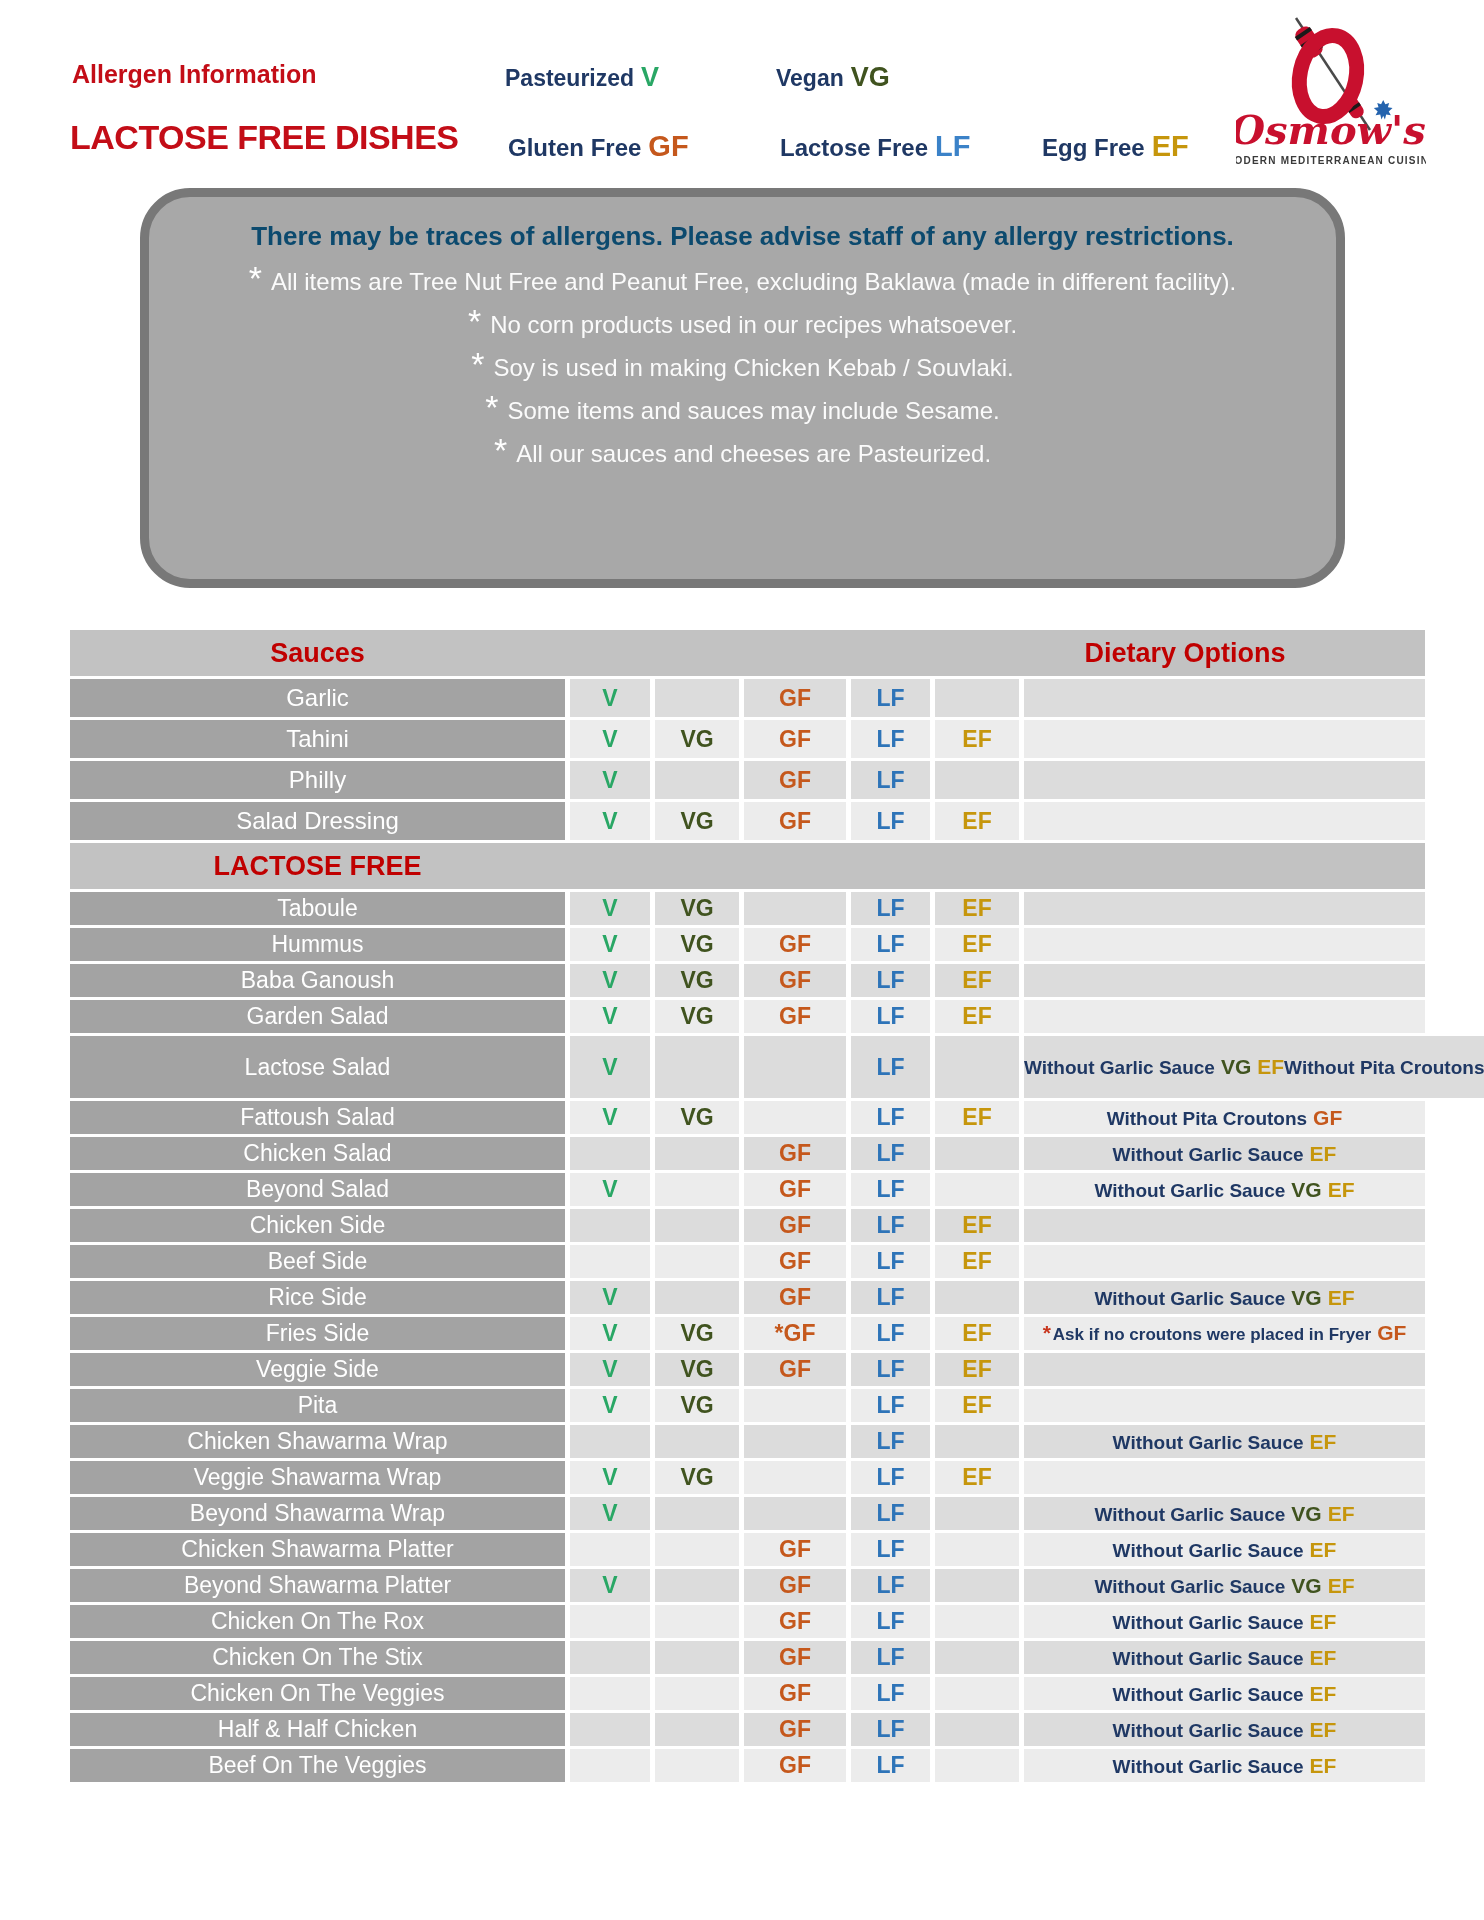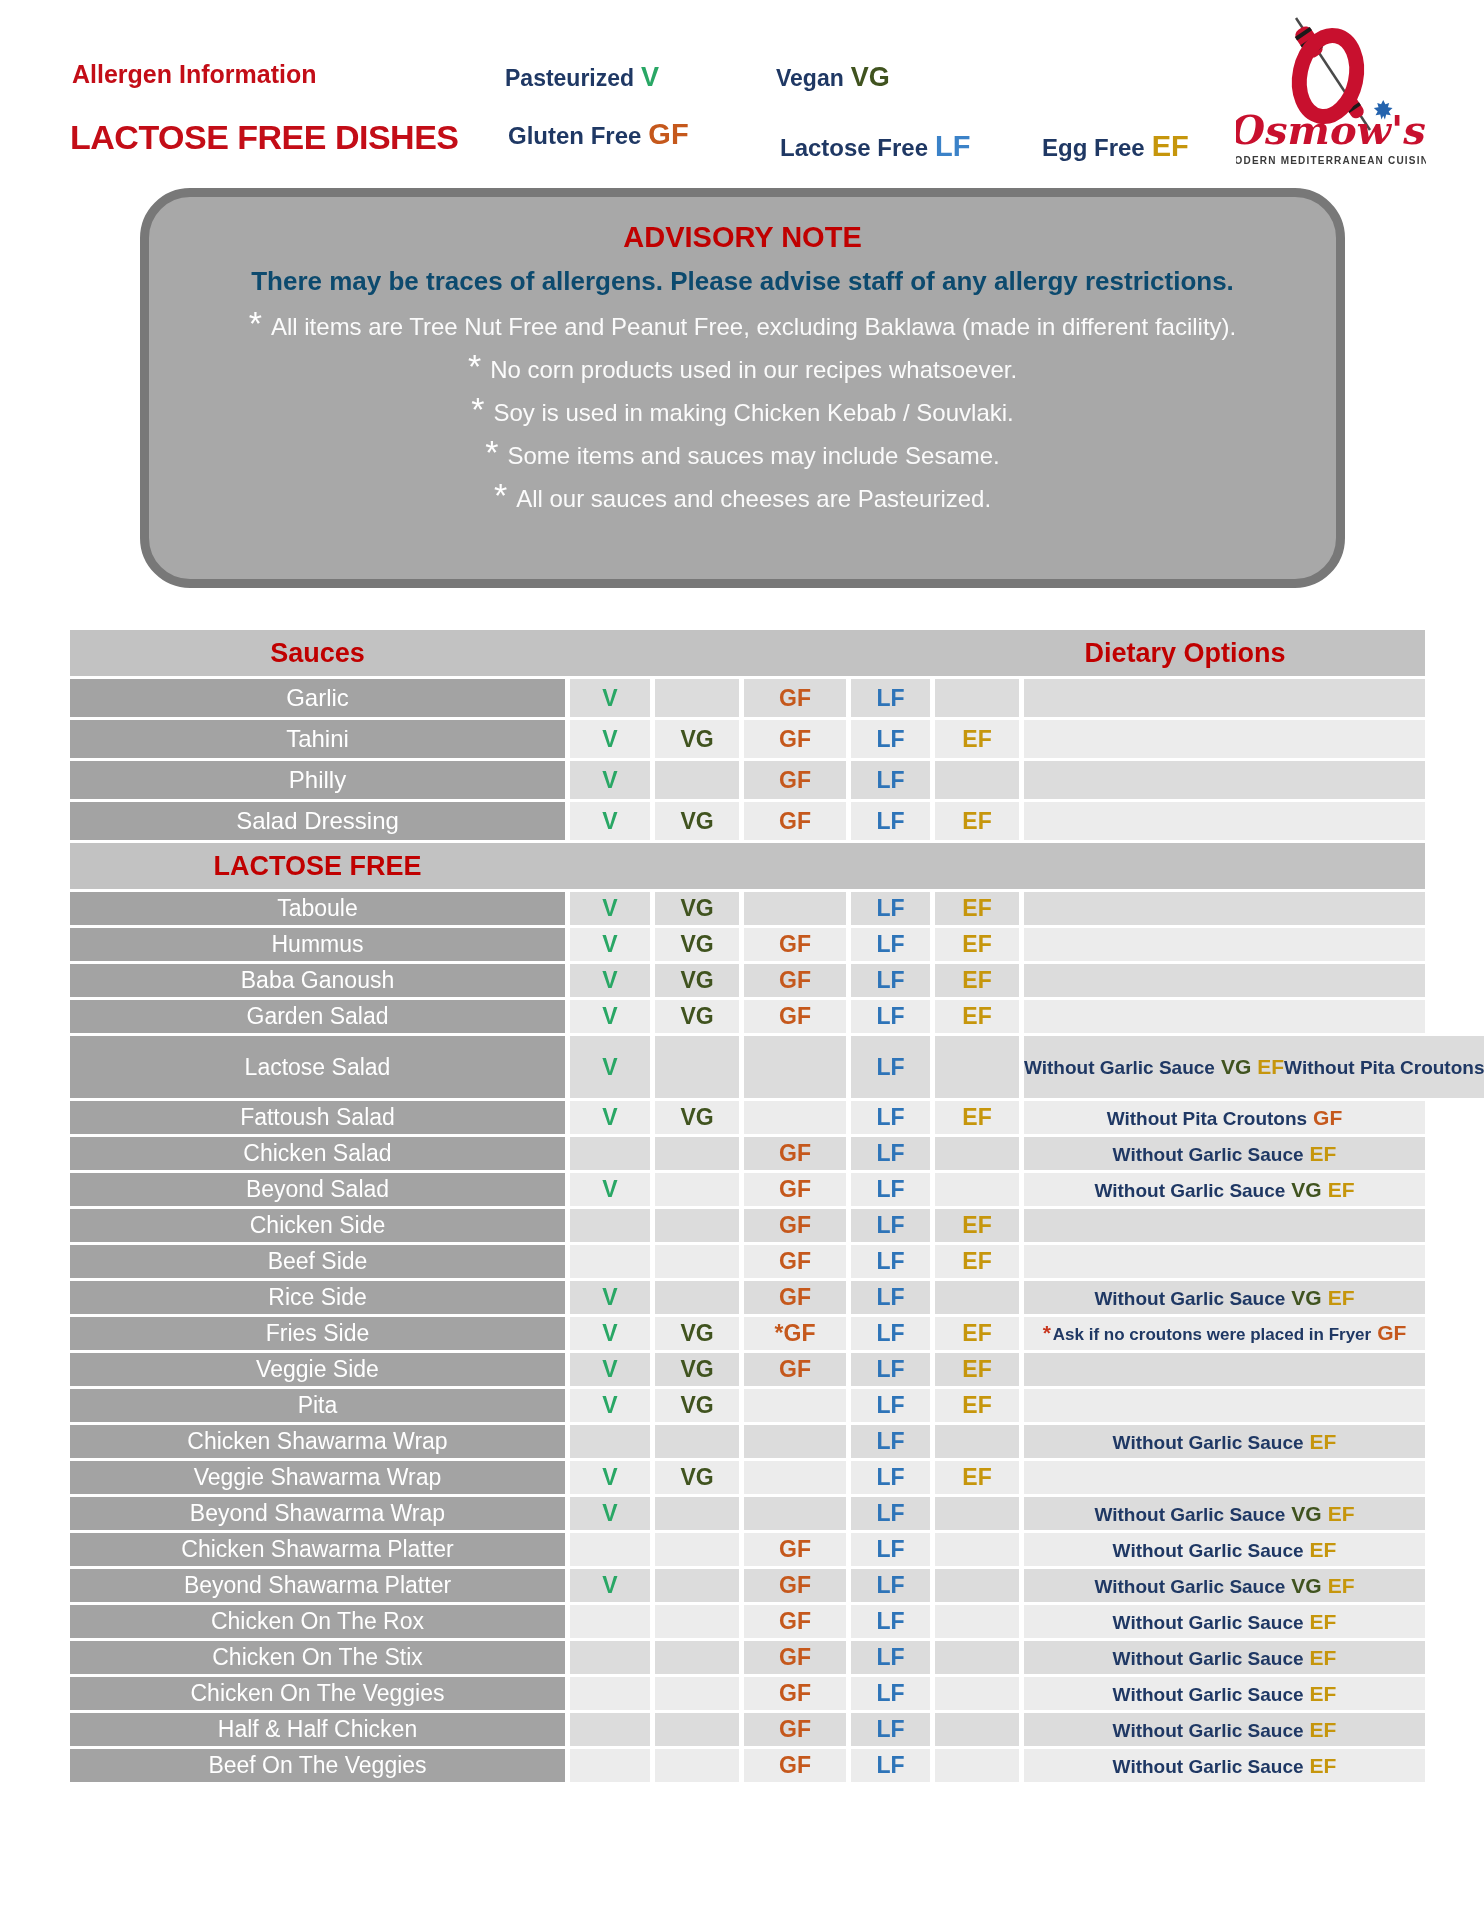--- a/index.html
+++ b/index.html
@@ -63,21 +63,21 @@
 <body>
 
 <div class="page">
 
   <div class="hdr">
     <div class="t-red allergen-title">Allergen Information</div>
     <div class="t-red lactose-title">LACTOSE FREE DISHES</div>
 
     <div class="leg" style="left:505px;  top:62px;"><span class="leg-label">Pasteurized</span><span class="leg-code" style="color: rgb(41, 167, 101);">V</span></div>
     <div class="leg" style="left:776px;  top:62px;"><span class="leg-label">Vegan</span><span class="leg-code" style="color: rgb(64, 83, 31);">VG</span></div>
-    <div class="leg big" style="left:508px;  top:118px;"><span class="leg-label">Gluten Free</span><span class="leg-code" style="color: rgb(197, 88, 28);">GF</span></div>
+    <div class="leg big" style="left:508px;  top:130px;"><span class="leg-label">Gluten Free</span><span class="leg-code" style="color: rgb(197, 88, 28);">GF</span></div>
     <div class="leg big" style="left:780px;  top:130px;"><span class="leg-label">Lactose Free</span><span class="leg-code" style="color: rgb(59, 130, 200);">LF</span></div>
     <div class="leg big" style="left:1042px; top:130px;"><span class="leg-label">Egg Free</span><span class="leg-code" style="color: rgb(198, 150, 12);">EF</span></div>
 
     <div class="logo">
       <svg width="190" height="160" viewBox="0 0 190 160">
 
         <g>
           <line x1="60" y1="4" x2="134" y2="116" stroke="#4a4a4a" stroke-width="2.5"></line>
           <g transform="translate(73,28) rotate(56)">
             <rect x="-16" y="-9" width="32" height="18" rx="7" fill="#C8102E"></rect>
@@ -99,21 +99,20 @@
         </g>
 
         <text x="92" y="130" text-anchor="middle" font-family="DejaVu Serif, serif" font-style="italic" font-weight="bold" font-size="40" fill="#C8102E">Osmow's</text>
 
         <text x="95" y="150" text-anchor="middle" font-family="Liberation Sans, sans-serif" font-weight="bold" font-size="10" letter-spacing="1.2" fill="#3a3a3a">MODERN MEDITERRANEAN CUISINE</text>
       </svg>
     </div>
   </div>
 
   <div class="advisory">
-    <div class="adv-title">ADVISORY NOTE</div>
     <div class="adv-sub">There may be traces of allergens. Please advise staff of any allergy restrictions.</div>
     <div>
         <div class="adv-line"><span class="adv-star">*</span>All items are Tree Nut Free and Peanut Free, excluding Baklawa (made in different facility).</div>
         <div class="adv-line"><span class="adv-star">*</span>No corn products used in our recipes whatsoever.</div>
         <div class="adv-line"><span class="adv-star">*</span>Soy is used in making Chicken Kebab / Souvlaki.</div>
         <div class="adv-line"><span class="adv-star">*</span>Some items and sauces may include Sesame.</div>
         <div class="adv-line"><span class="adv-star">*</span>All our sauces and cheeses are Pasteurized.</div>
       </div>
   </div>
 

